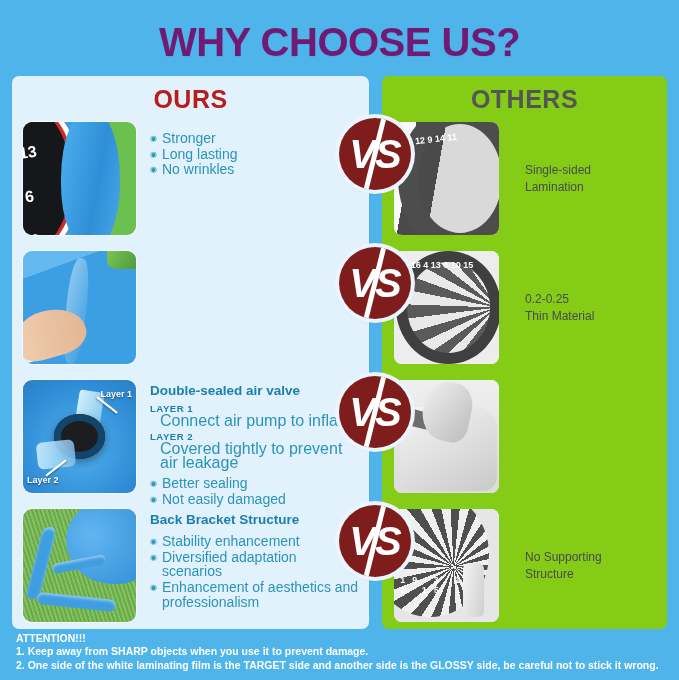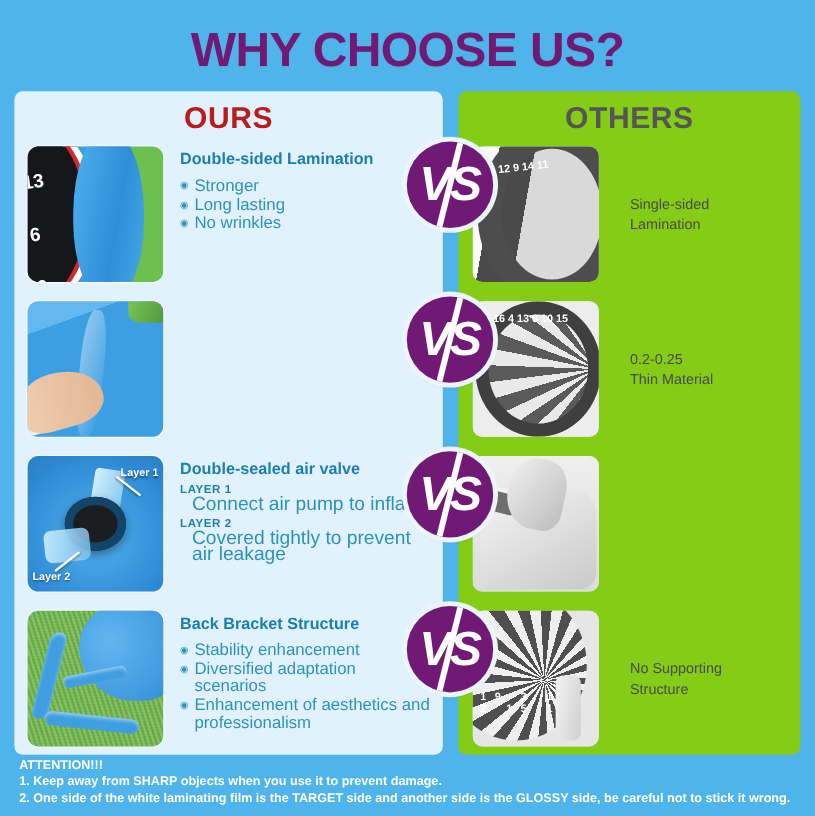--- a/index.html
+++ b/index.html
@@ -173,21 +173,21 @@
   .layer-text{color:#2b93ba;font-size:16px;line-height:14px;padding-left:10px;margin-bottom:2px;}
 
   
   .others-text{padding-left:26px;color:#4a4a4a;font-size:12px;line-height:17px;
     display:flex;align-items:center;height:113px;}
   .others-text span{display:block;}
 
   
   .vs{
     position:absolute;width:72px;height:72px;border-radius:50%;
-    background:#701a75;left:339px;
+    background:#7f1d1d;left:339px;
     box-shadow:0 0 0 4px #eaf5fd,0 2px 4px rgba(0,0,0,.18);
     z-index:5;overflow:hidden;
   }
   .vs .txt{
     position:absolute;inset:0;color:#ffffff;font-weight:bold;font-size:40px;
     display:flex;align-items:center;justify-content:center;letter-spacing:-1px;
     font-style:italic;line-height:1;
   }
   .vs .slash{
     position:absolute;left:50%;top:-12%;width:5px;height:124%;background:#ffffff;
@@ -214,21 +214,20 @@
     <div class="col-ours">
       <div class="col-head ours">OURS</div>
 
       <div class="rows-ours">
 
         <div class="row">
           <div class="thumb ph-board">
             <div class="infl"></div>
           </div>
           <div class="ours-text">
-            <p class="feat-title">Double-sided Lamination</p>
             <ul class="feat-list">
               <li>Stronger</li>
               <li>Long lasting</li>
               <li>No wrinkles</li>
             </ul>
           </div>
         </div>
 
         <div class="row">
           <div class="thumb ph-pvc">
@@ -248,20 +247,24 @@
             <div class="arrow a2"></div>
             <div class="lbl l1">Layer 1</div>
             <div class="lbl l2">Layer 2</div>
           </div>
           <div class="ours-text">
             <p class="feat-title">Double-sealed air valve</p>
             <div class="layer-label">LAYER 1</div>
             <div class="layer-text">Connect air pump to inflate</div>
             <div class="layer-label">LAYER 2</div>
             <div class="layer-text">Covered tightly to prevent air leakage</div>
+            <ul class="feat-list">
+              <li>Better sealing</li>
+              <li>Not easily damaged</li>
+            </ul>
           </div>
         </div>
 
         <div class="row">
           <div class="thumb ph-bracket">
             <div class="g2"></div>
             <div class="body"></div>
             <div class="bar b1"></div>
             <div class="bar b3"></div>
             <div class="bar b2"></div>

